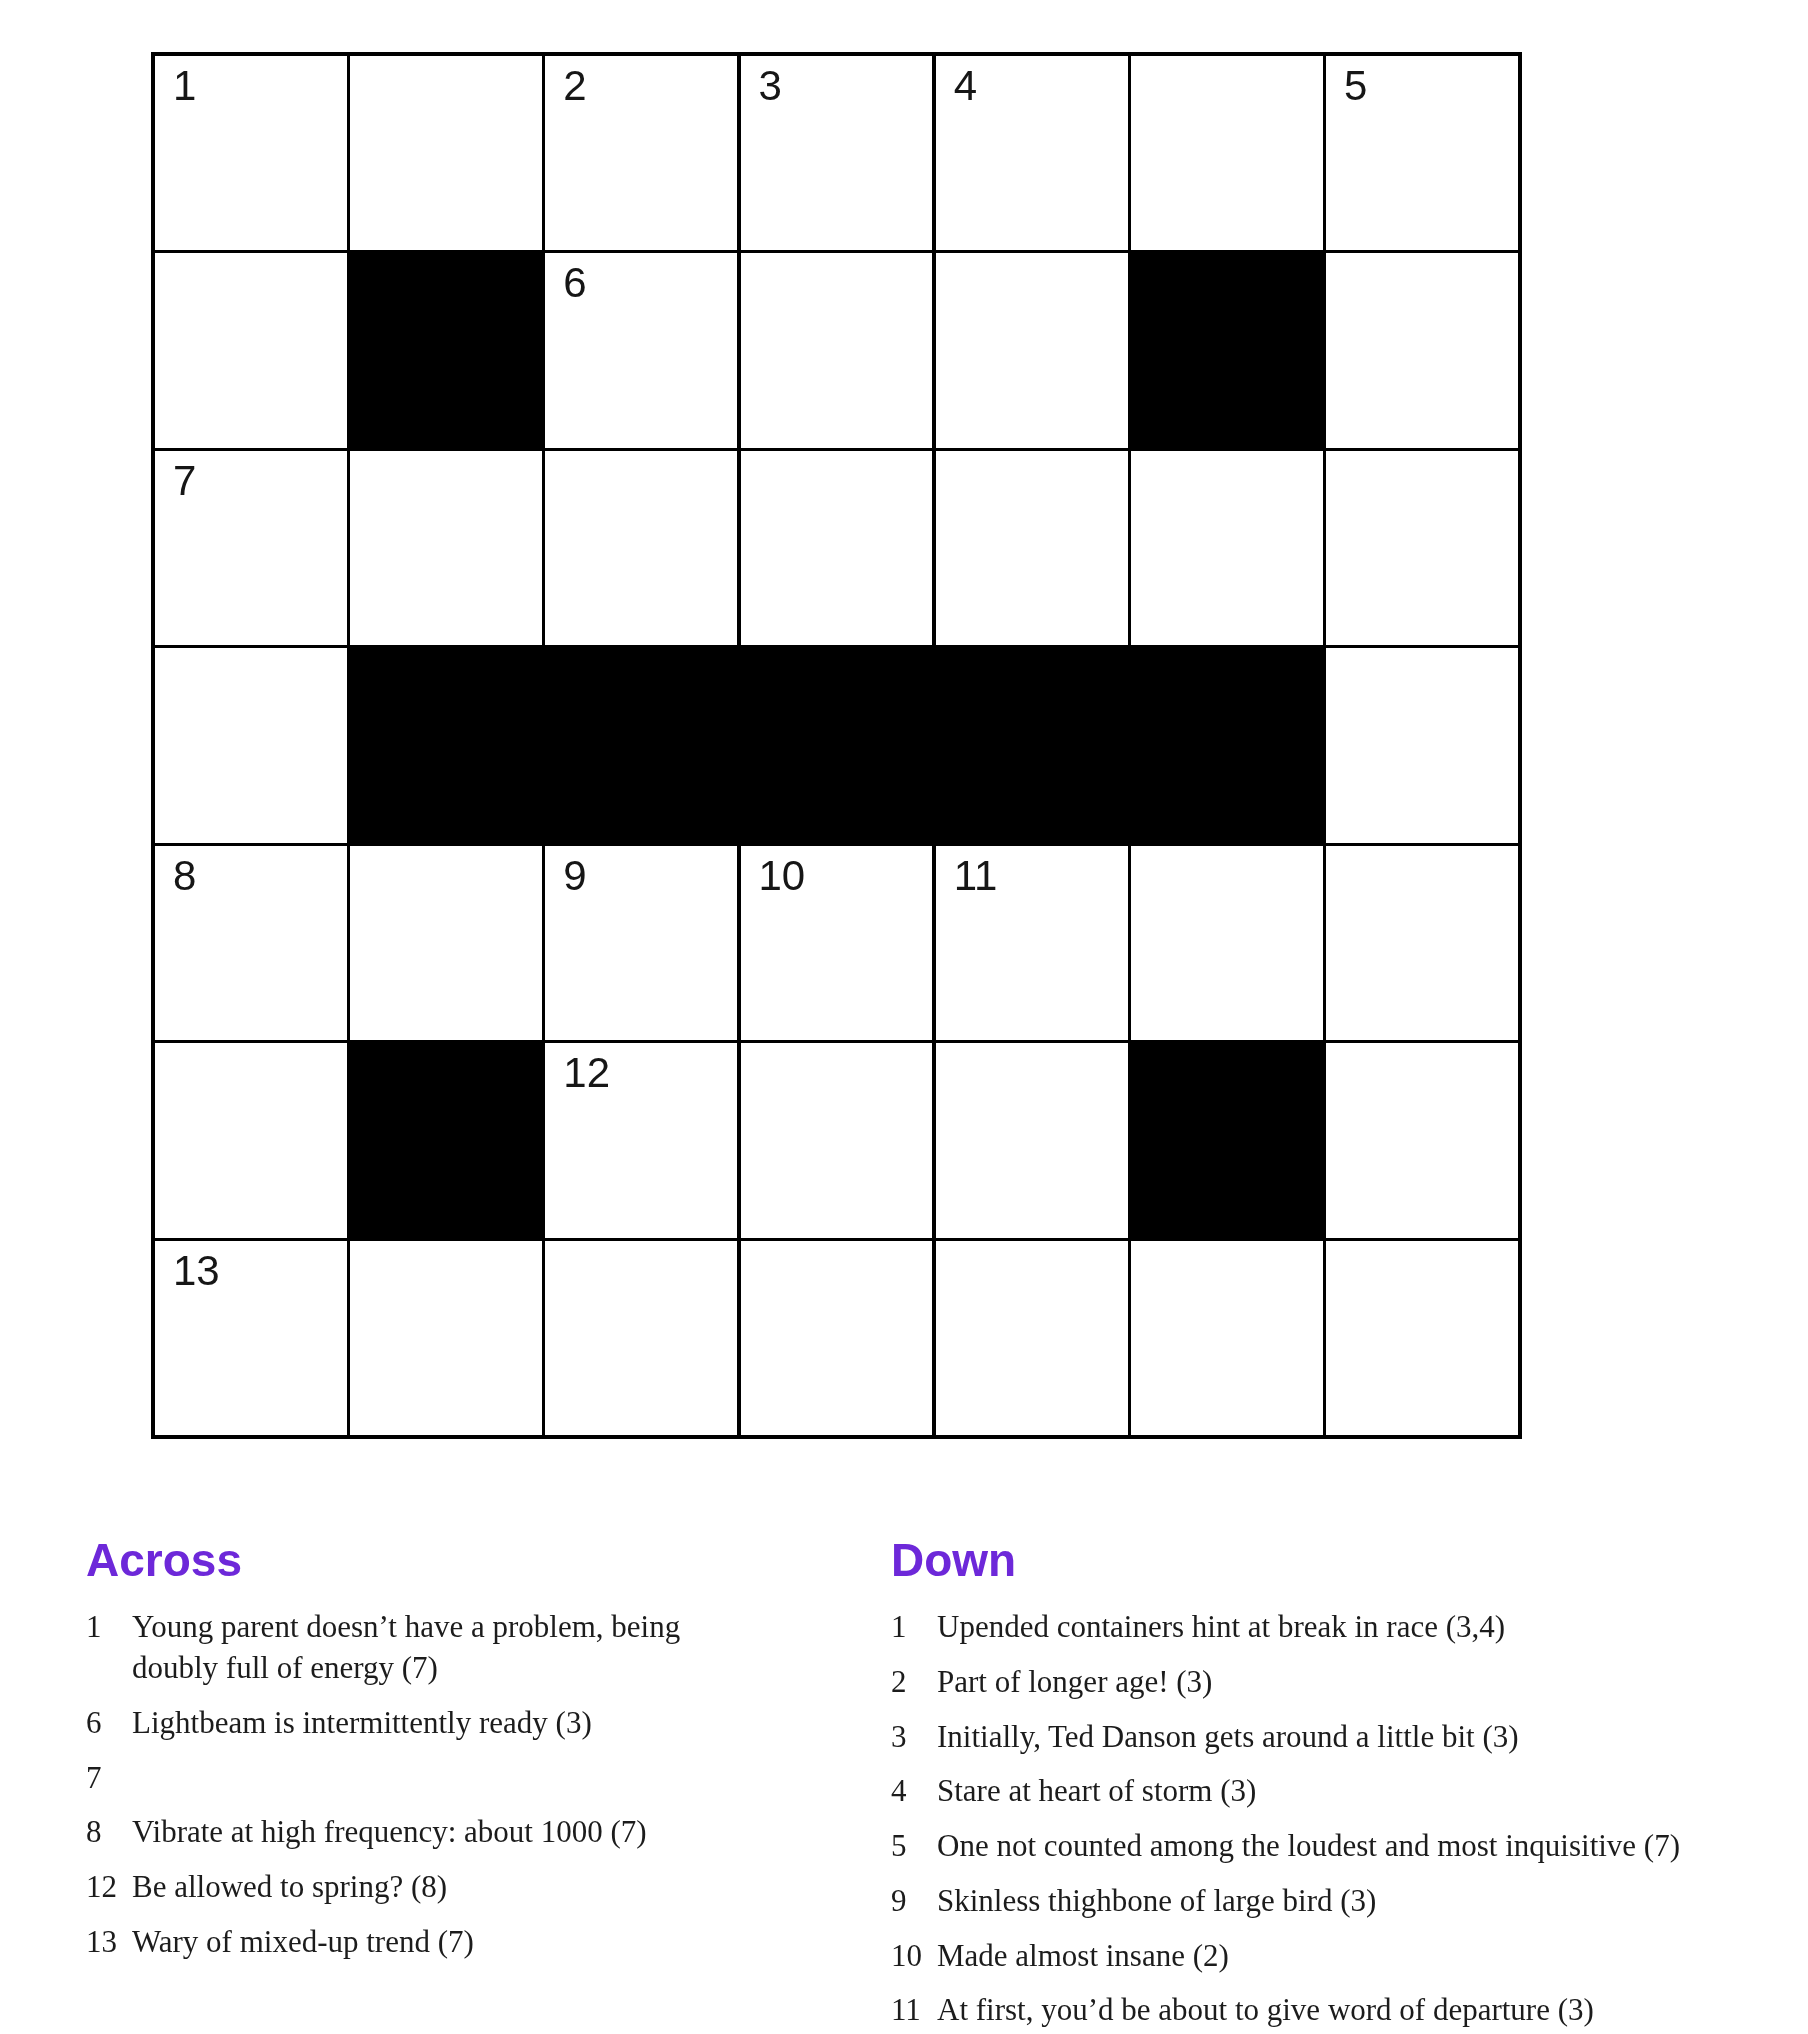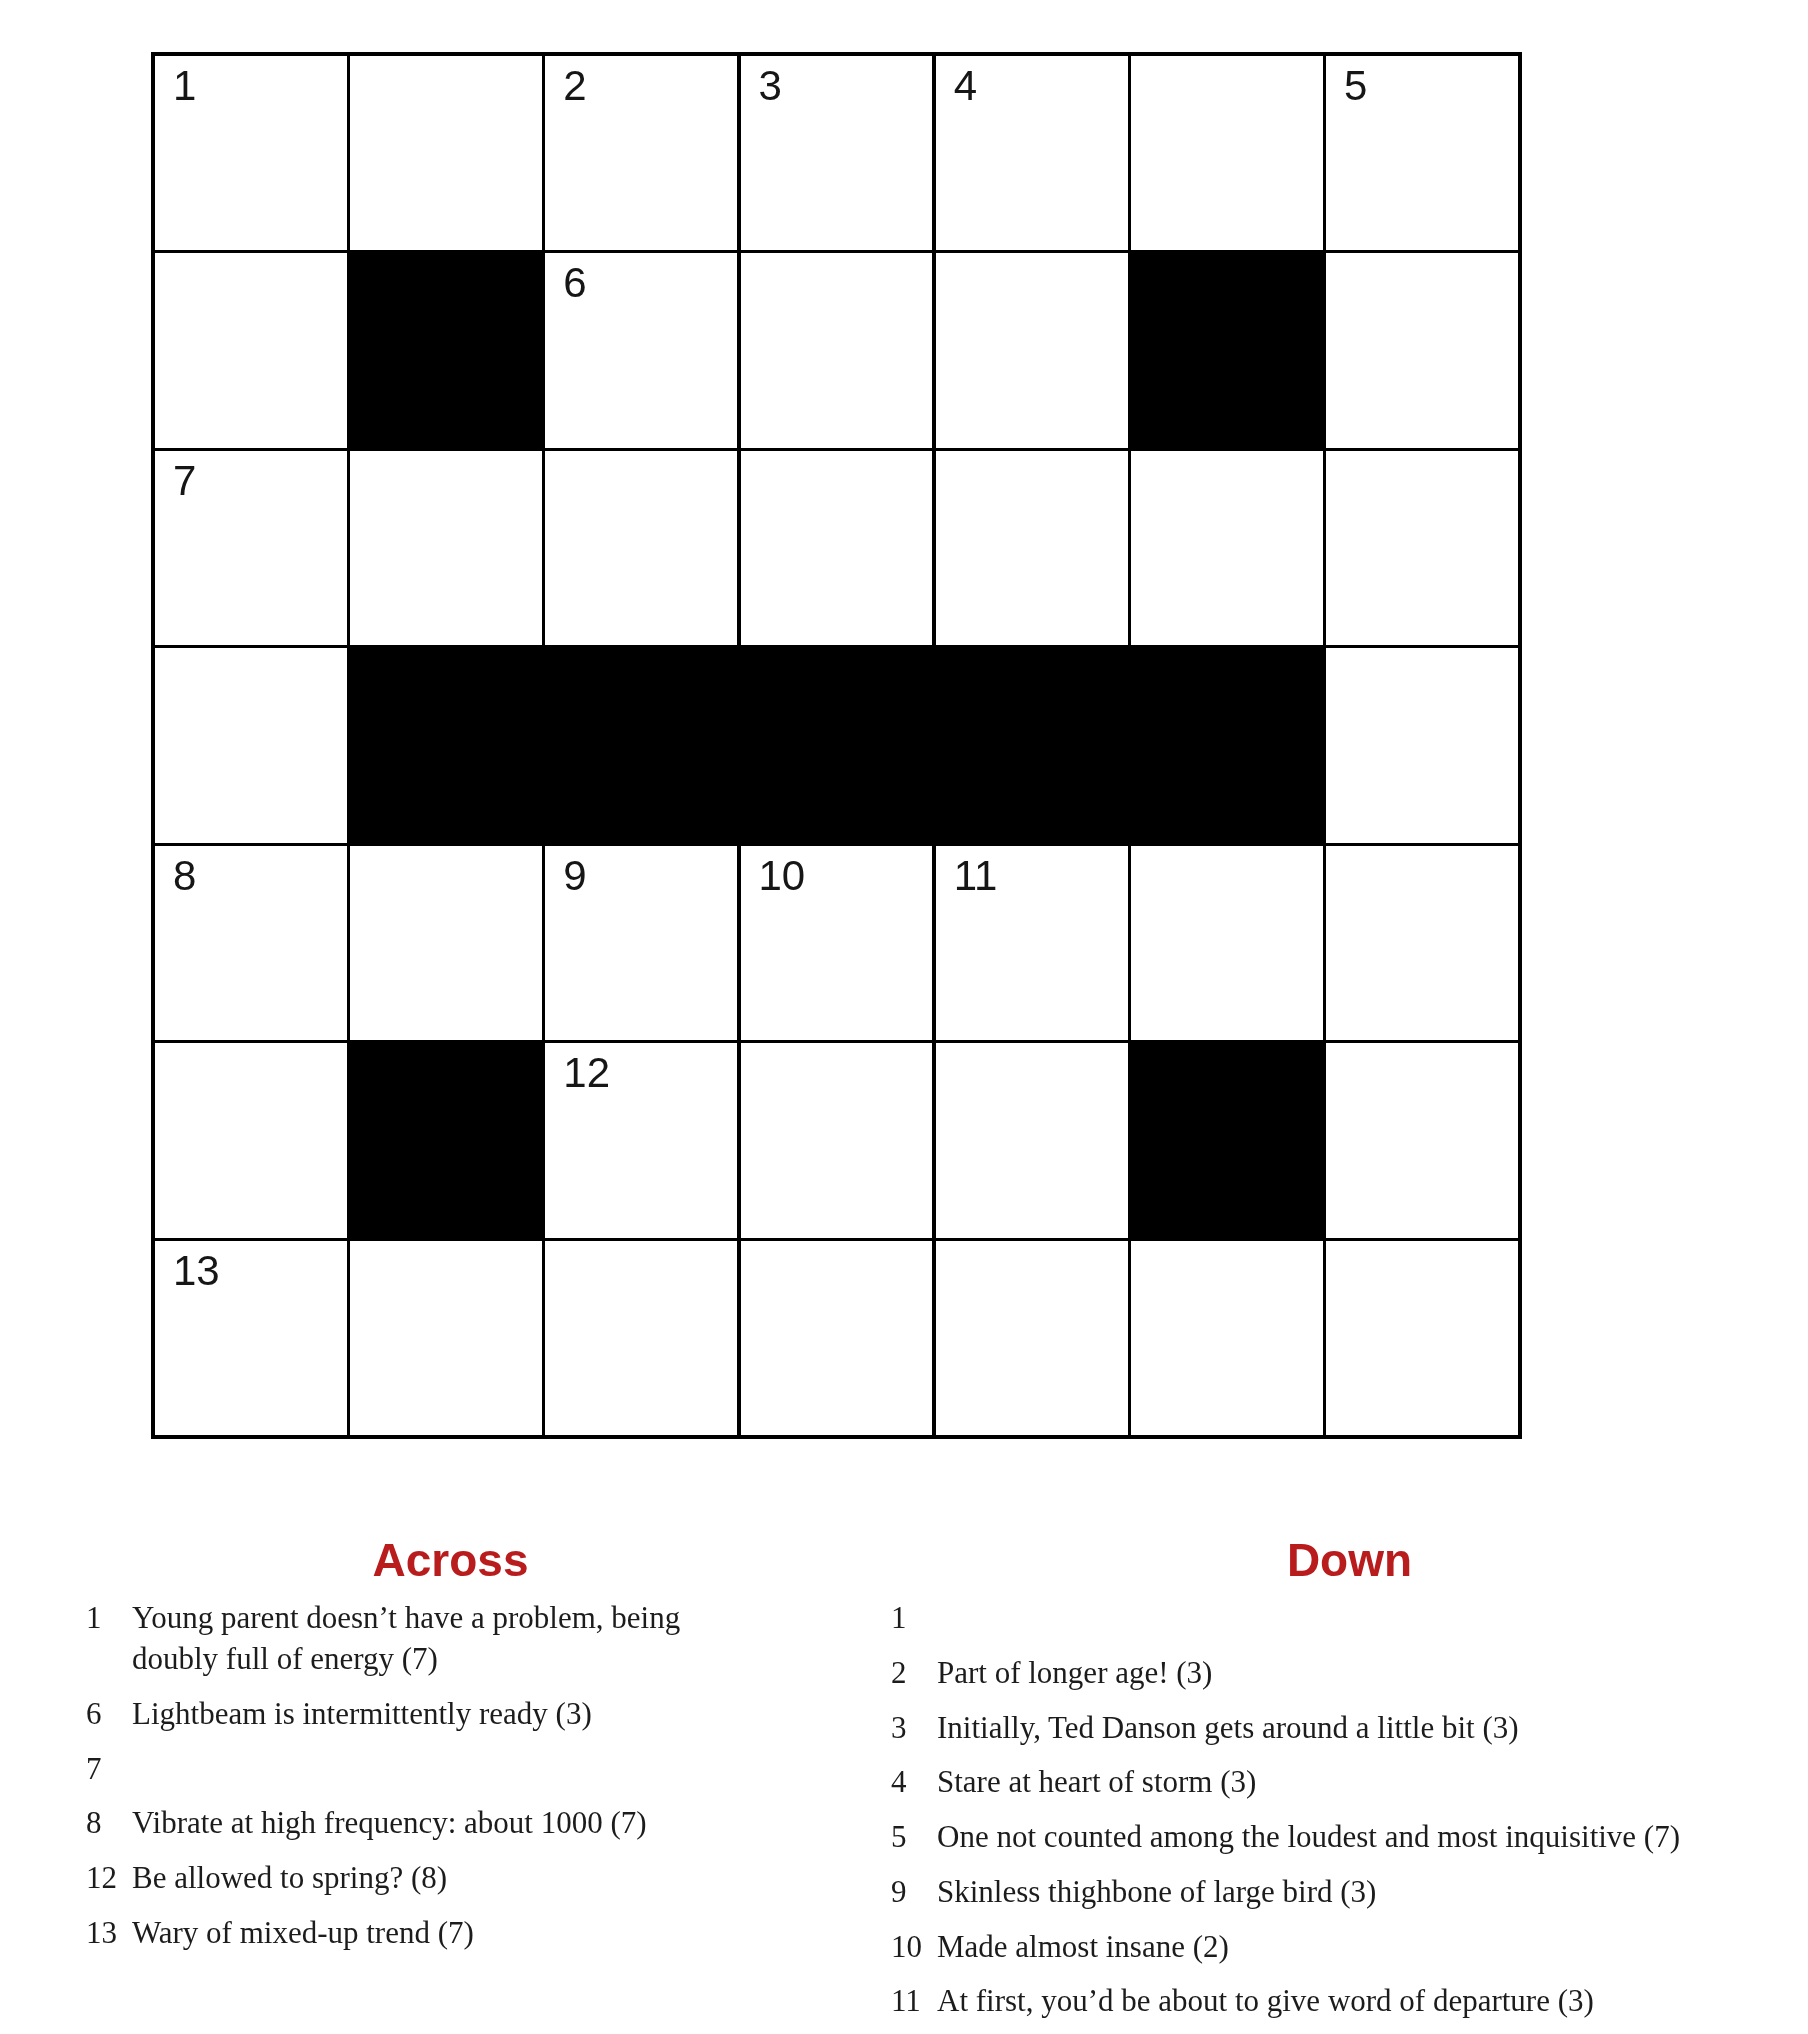--- a/index.html
+++ b/index.html
@@ -35,27 +35,26 @@
     font-family: "Liberation Sans", sans-serif;
   }
 
   
   .clues {
     position: absolute;
     top: 1536px;
     color: #1c1c1c;
   }
   .clues h2 {
-    margin: 0 0 14px 0;
+    margin: 0 0 23px 0;
     font-family: "Liberation Sans", sans-serif;
     font-weight: 700;
     font-size: 46px;
     line-height: 1.05;
-    color: #b91c1c;
-    text-align: center;
+    color: #6d28d9;
   }
   .across { left: 86px;  width: 729px;  }
   .down   { left: 891px; width: 917px; }
 
   .clue {
     display: flex;
     align-items: flex-start;
     margin-bottom: 13.8px;
     font-family: "Liberation Serif", serif;
     font-size: 31px;
@@ -173,20 +172,21 @@
         <span class="ctext">Wary of mixed-up trend (7)</span>
       </div>
     </div>
 </div>
 
 <div class="clues down">
   <h2>Down</h2>
   <div id="down-list">
       <div class="clue">
         <span class="cnum">1</span>
+        <span class="ctext">Upended containers hint at break in race (3,4)</span>
       </div>
       <div class="clue">
         <span class="cnum">2</span>
         <span class="ctext">Part of longer age! (3)</span>
       </div>
       <div class="clue">
         <span class="cnum">3</span>
         <span class="ctext">Initially, Ted Danson gets around a little bit (3)</span>
       </div>
       <div class="clue">

